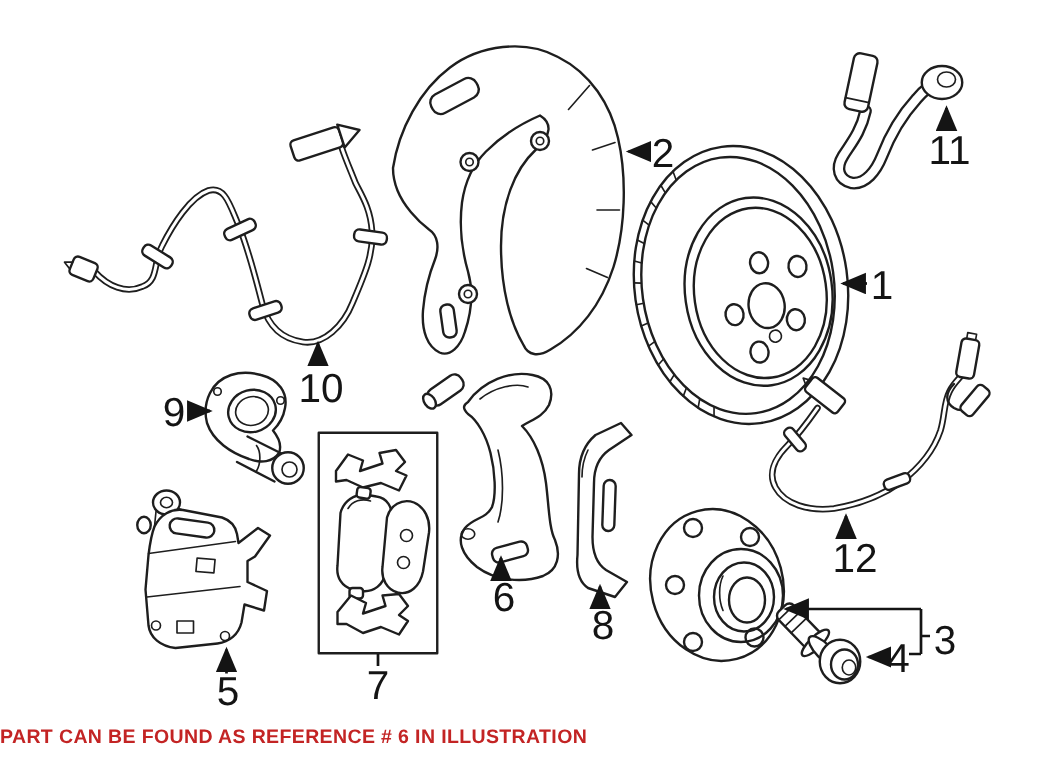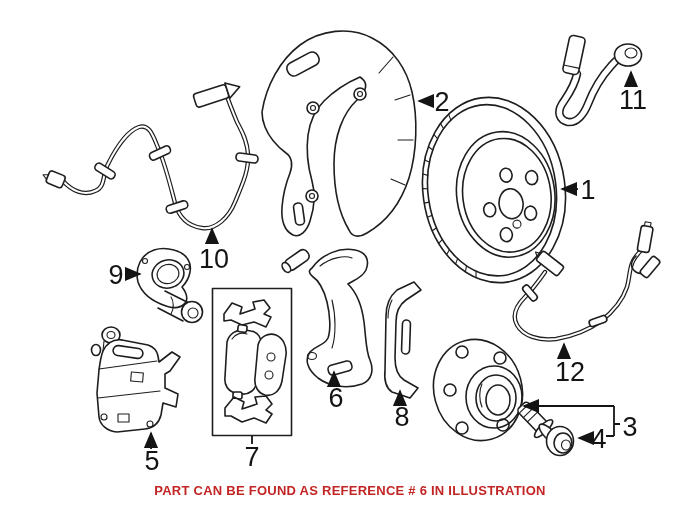--- a/index.html
+++ b/index.html
@@ -9,21 +9,21 @@
   
   .ln{fill:none;stroke:var(--line,#1e1e1e);stroke-width:1.6;stroke-linecap:round;stroke-linejoin:round;}
   .fw{fill:#ffffff;stroke:var(--line,#1e1e1e);stroke-width:1.6;stroke-linecap:round;stroke-linejoin:round;}
   .thin{fill:none;stroke:var(--line,#1e1e1e);stroke-width:1.1;stroke-linecap:round;stroke-linejoin:round;}
   .cable-o{fill:none;stroke:var(--line,#1e1e1e);stroke-width:4.4;stroke-linecap:round;}
   .cable-i{fill:none;stroke:#ffffff;stroke-width:2.0;stroke-linecap:round;}
   .hose-o{fill:none;stroke:var(--line,#1e1e1e);stroke-width:8.5;stroke-linecap:round;}
   .hose-i{fill:none;stroke:#ffffff;stroke-width:5.4;stroke-linecap:round;}
   .leader{stroke:#141414;stroke-width:1.8;fill:none;}
   .ref{font:27px "Liberation Sans",sans-serif;fill:#141414;text-anchor:middle;}
-  .caption{position:absolute;left:0;right:0;top:483px;text-align:center;
+  .caption{position:absolute;left:0;right:0;top:483px;
            font-weight:bold;font-size:13px;letter-spacing:.25px;color:#c32424;}
 </style>
 </head>
 <body>
 
 <div class="stage">
 <svg width="700" height="505" viewBox="0 0 700 505">
   <defs>
     <marker id="ah" markerWidth="11" markerHeight="9" refX="8.5" refY="4" orient="auto">
       <path d="M0,0 L9.5,4 L0,8 Z" fill="#141414"></path>

